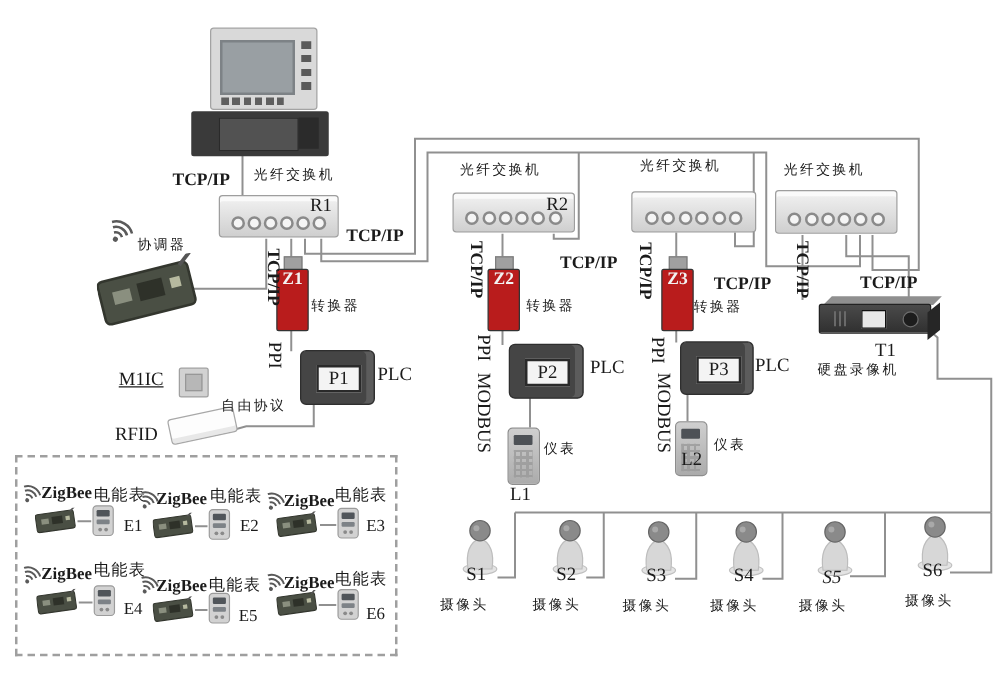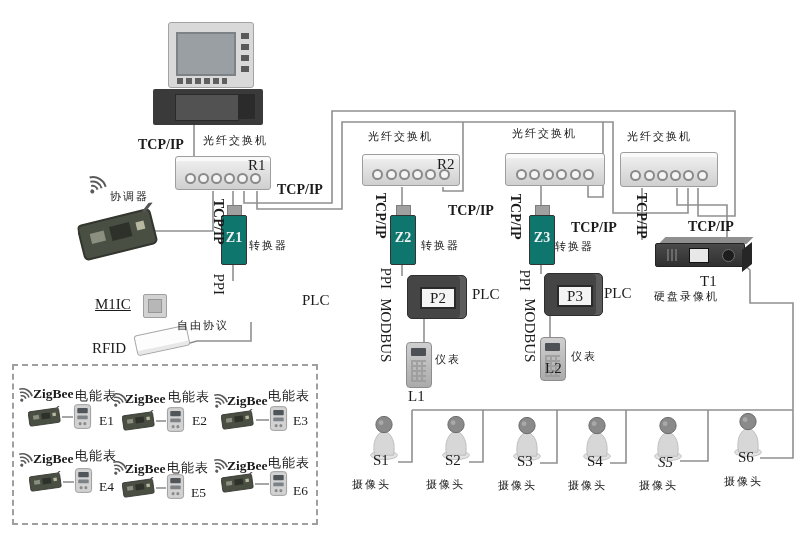--- a/index.html
+++ b/index.html
@@ -11,22 +11,22 @@
   .cn-s{font-size:13px;letter-spacing:1px;}
   .tcp{font-size:14px;font-weight:bold;}
   .id{font-size:15px;}
   .id-s{font-size:13.5px;}
   .rot90{transform:rotate(90deg);text-align:center;}
   .switch{position:absolute;z-index:2;background:linear-gradient(#f2f2f2,#cfcfcf);
           border:1px solid #9e9e9e;border-radius:3px;box-shadow:inset 0 4px 0 #fafafa;
           display:flex;align-items:flex-end;justify-content:space-evenly;padding:0 7px 5px;box-sizing:border-box;}
   .port{width:7px;height:7px;border-radius:50%;background:#f5f5f5;border:2px solid #8a8a8a;}
   .conv-conn{position:absolute;z-index:2;background:#a0a0a0;border:1px solid #7e7e7e;}
-  .conv-body{position:absolute;z-index:2;background:#0f766e;border:1px solid #333;border-radius:2px;
-             display:flex;align-items:center;justify-content:center;}
+  .conv-body{position:absolute;z-index:2;background:#b91c1c;border:1px solid #333;border-radius:2px;
+             display:flex;align-items:flex-start;justify-content:center;}
   .conv-body .zid{color:#f2f2f2;font-size:14px;font-weight:bold;margin-bottom:4px;}
   .plc{position:absolute;z-index:2;background:#454545;border:1px solid #2e2e2e;border-radius:5px;
        box-shadow:inset -6px 0 0 #5c5c5c;}
   .plc .pid{position:absolute;left:12px;top:11px;width:32px;height:18px;background:#f4f4f4;
             border:2px solid #2a2a2a;font-size:15px;text-align:center;line-height:18px;}
   .hmeter{position:absolute;z-index:2;background:linear-gradient(#cfcfcf,#ababab);border:1px solid #8d8d8d;border-radius:4px;}
   .hmeter .scr{position:absolute;left:4px;top:5px;width:15px;height:8px;background:#4d5156;border-radius:1px;}
   .hmeter .keys{position:absolute;left:4px;top:17px;width:15px;height:22px;
         background:repeating-linear-gradient(#9a9a9a 0 2px,transparent 2px 5px),
                    repeating-linear-gradient(90deg,#9a9a9a 0 2px,transparent 2px 5px);opacity:.8;}
@@ -201,20 +201,23 @@
   <span class="lab cn" style="left:421px;top:239px;">转换器</span>
   <div class="lab id rot90" style="left:371px;top:270px;width:30px;">PPI</div>
 
   <div class="conv-conn" style="left:535px;top:205px;width:13px;height:10px;"></div>
   <div class="conv-body" style="left:529px;top:215px;width:24px;height:48px;">
     <span class="zid">Z3</span>
   </div>
   <span class="lab cn" style="left:555px;top:240px;">转换器</span>
   <div class="lab id rot90" style="left:510px;top:272px;width:30px;">PPI</div>
 
+  <div class="plc" style="left:240px;top:280px;width:58px;height:42px;">
+    <div class="pid">P1</div>
+  </div>
   <span class="lab id" style="left:302px;top:292px;">PLC</span>
 
   <div class="plc" style="left:407px;top:275px;width:58px;height:42px;">
     <div class="pid">P2</div>
   </div>
   <span class="lab id" style="left:472px;top:286px;">PLC</span>
   <div class="lab id rot90" style="left:354px;top:322px;width:64px;">MODBUS</div>
 
   <div class="plc" style="left:544px;top:273px;width:57px;height:41px;">
     <div class="pid">P3</div>

